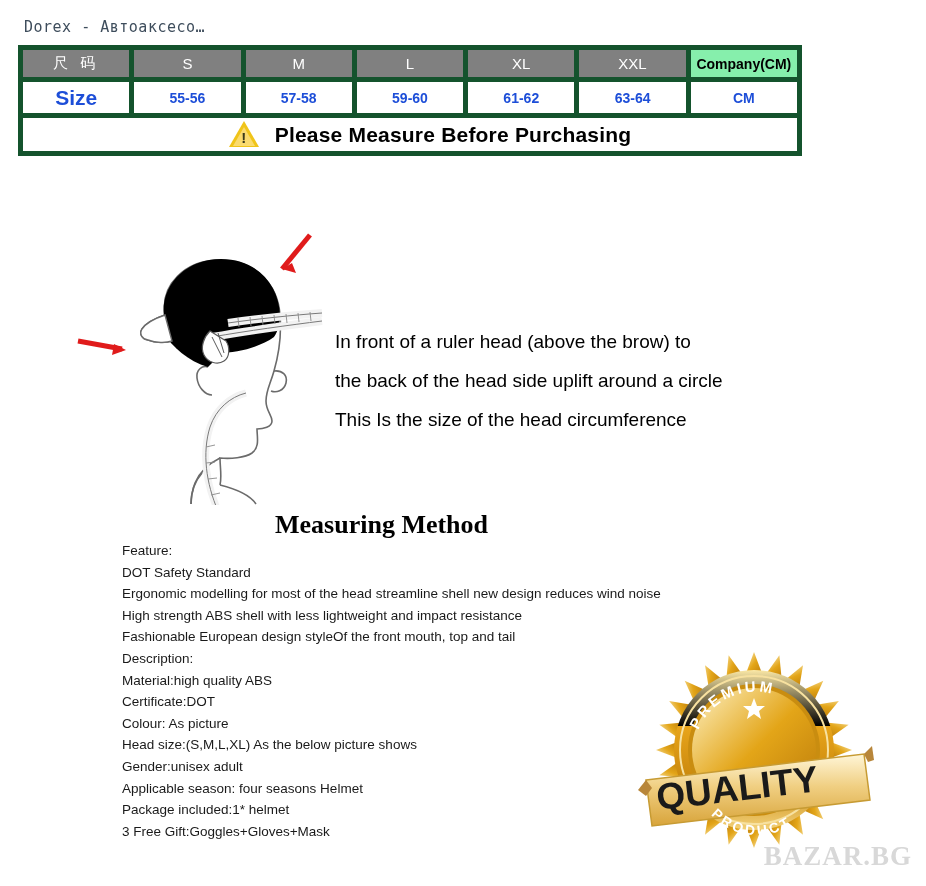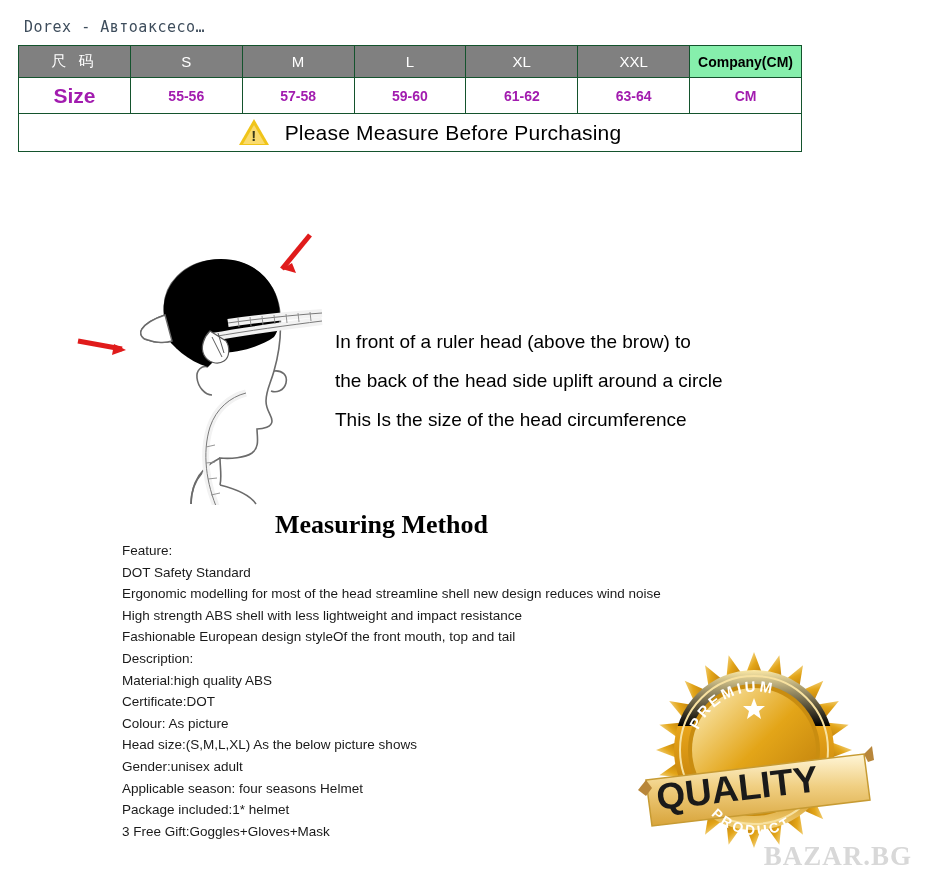--- a/index.html
+++ b/index.html
@@ -31,21 +31,21 @@
     left: 18px;
     top: 45px;
     width: 784px;
   }
   table.size-table {
     border-collapse: collapse;
     width: 100%;
     table-layout: fixed;
   }
   table.size-table td {
-    border: 1px solid #14532d;
+    border: 5px solid #14532d;
     text-align: center;
     vertical-align: middle;
     font-family: "Liberation Sans", sans-serif;
   }
   .row-head td {
     height: 32px;
     background: #808080;
     color: #ffffff;
     font-size: 15px;
     font-weight: normal;
@@ -56,42 +56,42 @@
   .row-head td.company {
     background: #86efac;
     color: #000000;
     font-weight: bold;
     font-size: 14px;
     letter-spacing: 0;
   }
   .row-vals td {
     height: 36px;
     background: #ffffff;
-    color: #a21caf;
+    color: #1d4ed8;
     font-size: 14px;
     font-weight: bold;
   }
   .row-vals td.label-size {
     font-size: 21px;
     font-weight: bold;
   }
   .row-notice td {
     height: 38px;
     background: #ffffff;
   }
   .notice-inner {
     display: flex;
     align-items: center;
     justify-content: center;
     gap: 16px;
     padding-left: 40px;
   }
   .notice-text {
     font-size: 21px;
-    font-weight: normal;
+    font-weight: bold;
     color: #000;
     letter-spacing: 0.2px;
   }
   .warn-icon {
     position: relative;
     width: 30px;
     height: 27px;
     flex: 0 0 30px;
   }
   .warn-icon .tri {

